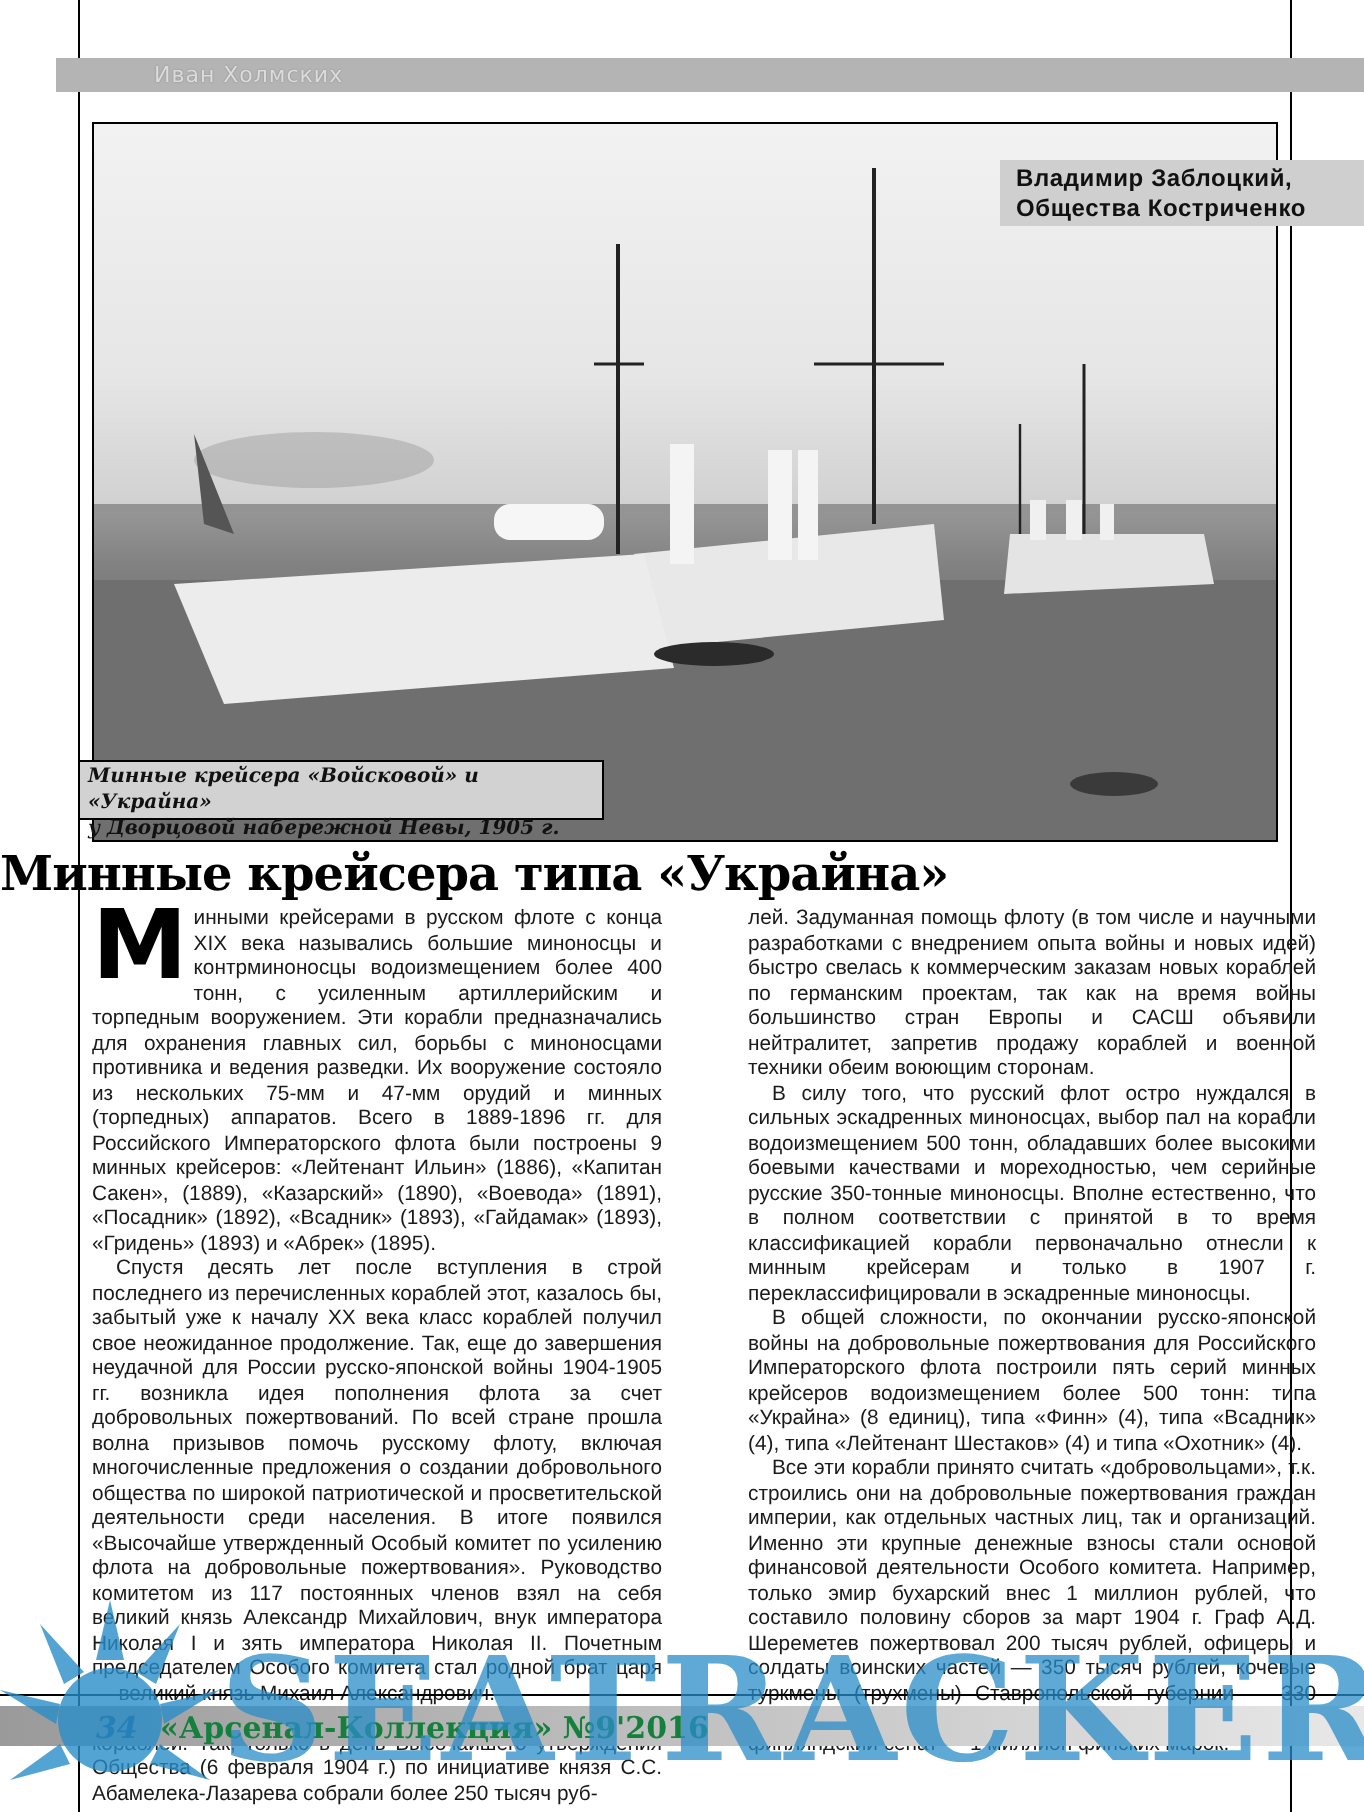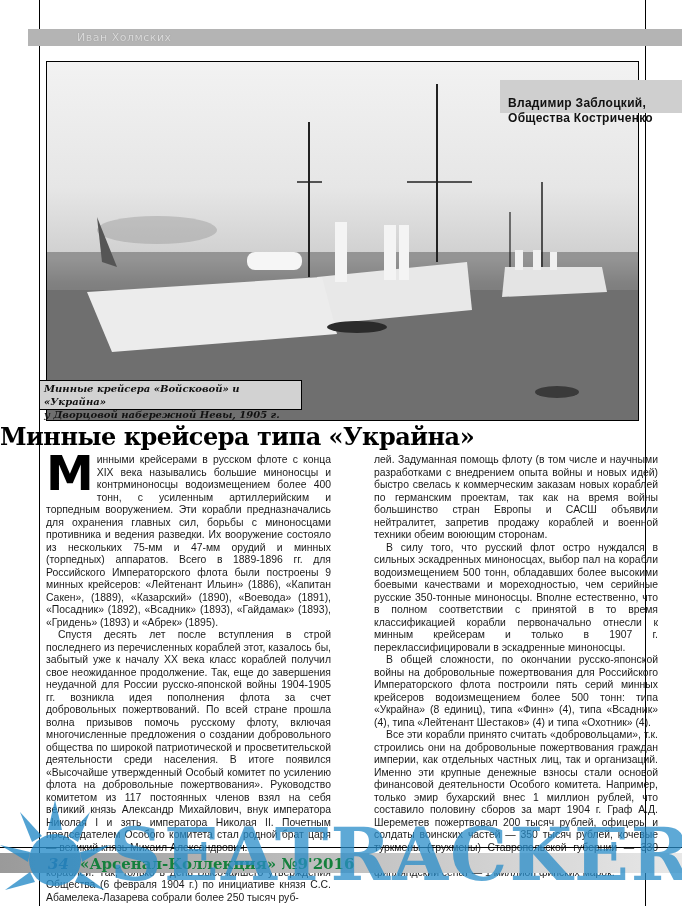--- a/index.html
+++ b/index.html
@@ -22,21 +22,21 @@
     text-shadow: 0 0 1px #888;
   }
   .photo {
     position: absolute; left: 46px; top: 61px; width: 591px; height: 358px;
     border: 1px solid #000; overflow: hidden;
     background: linear-gradient(to bottom, #f2f2f2 0%, #e6e6e6 35%, #cfcfcf 55%, #8f8f8f 62%, #6e6e6e 70%, #8a8a8a 85%, #7a7a7a 100%);
   }
   .photo svg { position: absolute; left: 0; top: 0; }
   .authors {
     position: absolute; left: 500px; top: 80px; width: 182px; height: 33px;
-    background: #cfcfcf; padding: 16px 8px; box-sizing: border-box;
+    background: #cfcfcf; padding: 2px 8px; box-sizing: border-box;
   }
   .authors div { font-weight: bold; font-size: 12px; line-height: 15px; color: #111; letter-spacing: 0.3px; }
   .caption {
     position: absolute; left: 39px; top: 380px; width: 263px; height: 30px;
     background: #d2d2d2; border: 1px solid #000; box-sizing: border-box; padding: 1px 4px;
   }
   .caption div { font-family: "DejaVu Serif", serif; font-style: italic; font-weight: bold; font-size: 10px; line-height: 13px; color: #111; }
   .headline {
     position: absolute; left: 0; width: 682px; top: 422px; text-align: left;
     font-family: "DejaVu Serif", serif; font-weight: bold; font-size: 24px; letter-spacing: -0.5px; color: #000;

